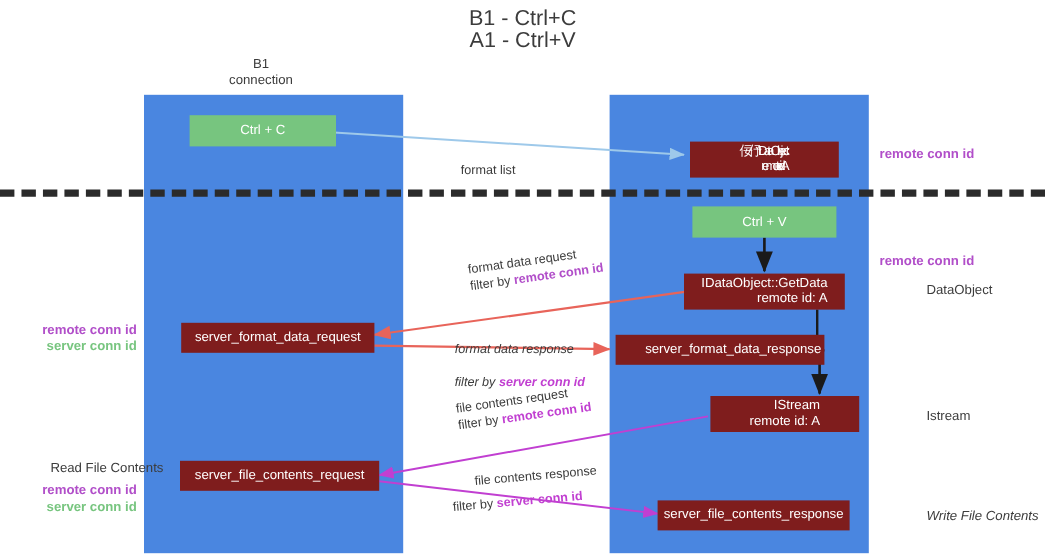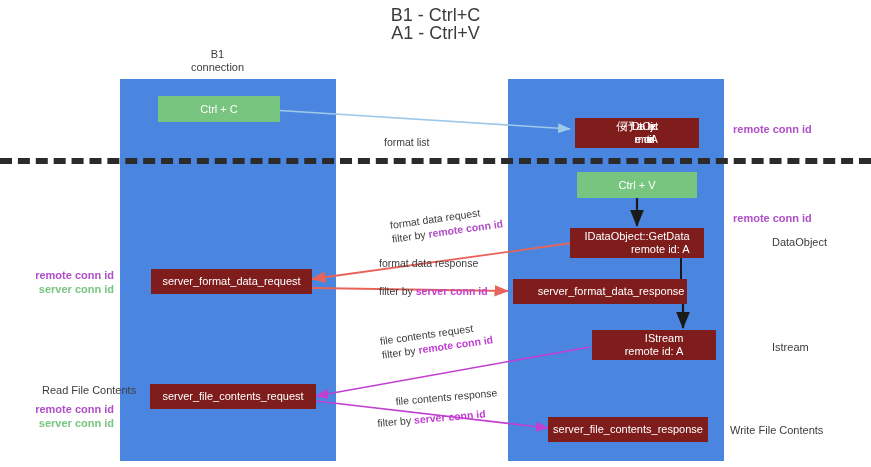--- a/index.html
+++ b/index.html
@@ -155,21 +155,21 @@
 
   <div class="node orange" style="left:548px;top:417px;width:160px;height:25px;">server_file_contents_response</div>
 
   <div class="abs edgelabel" style="left:384px;top:100px;margin-top:35px;">format list</div>
 
   <div class="abs" style="left:389px;top:218px;transform:rotate(-8deg);transform-origin:left top;">
     <div class="edgelabel">format data request</div>
     <div class="edgelabel"><span>filter by </span><b class="c-purple">remote conn id</b></div>
   </div>
 
-  <div class="abs" style="left:379px;top:256px;">
+  <div class="abs" style="left:379px;top:284px;font-style:italic;">
     <div class="edgelabel">format data response</div>
     <div class="edgelabel" style="margin-top:14px;"><span>filter by </span><b class="c-magenta">server conn id</b></div>
   </div>
 
   <div class="abs" style="left:379px;top:334px;transform:rotate(-8deg);transform-origin:left top;">
     <div class="edgelabel">file contents request</div>
     <div class="edgelabel"><span>filter by </span><b class="c-magenta">remote conn id</b></div>
   </div>
 
   <div class="abs" style="left:375px;top:396px;transform:rotate(-5deg);transform-origin:left top;">
@@ -178,21 +178,21 @@
   </div>
 
   <div class="abs conn c-purple" style="left:733px;top:122px;">remote conn id</div>
 
   <div class="abs conn c-purple" style="left:733px;top:211px;">remote conn id</div>
 
   <div class="abs sidelabel right" style="left:730px;top:236px;">DataObject</div>
 
   <div class="abs sidelabel right" style="left:730px;top:341px;">Istream</div>
 
-  <div class="abs sidelabel right" style="left:688px;top:424px;">Write File Contents</div>
+  <div class="abs sidelabel right" style="left:730px;top:424px;font-style:italic;">Write File Contents</div>
 
   <div class="abs conn" style="left:0;top:268px;width:114px;text-align:right;"><span class="c-purple">remote conn id</span><br><span class="c-green">server conn id</span></div>
 
   <div class="abs sidelabel leftal" style="left:0;top:384px;width:114px;">Read File Contents</div>
 
   <div class="abs conn" style="left:0;top:402px;width:114px;text-align:right;"><span class="c-purple">remote conn id</span><br><span class="c-green">server conn id</span></div>
 
 </div>
 
 </body></html>

